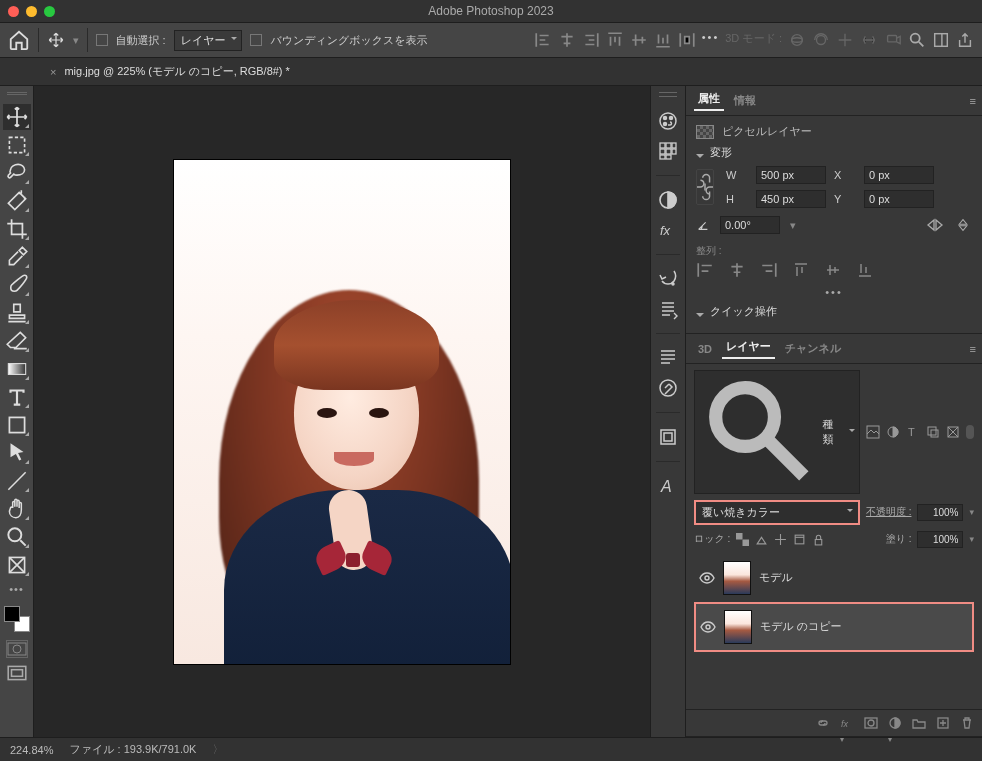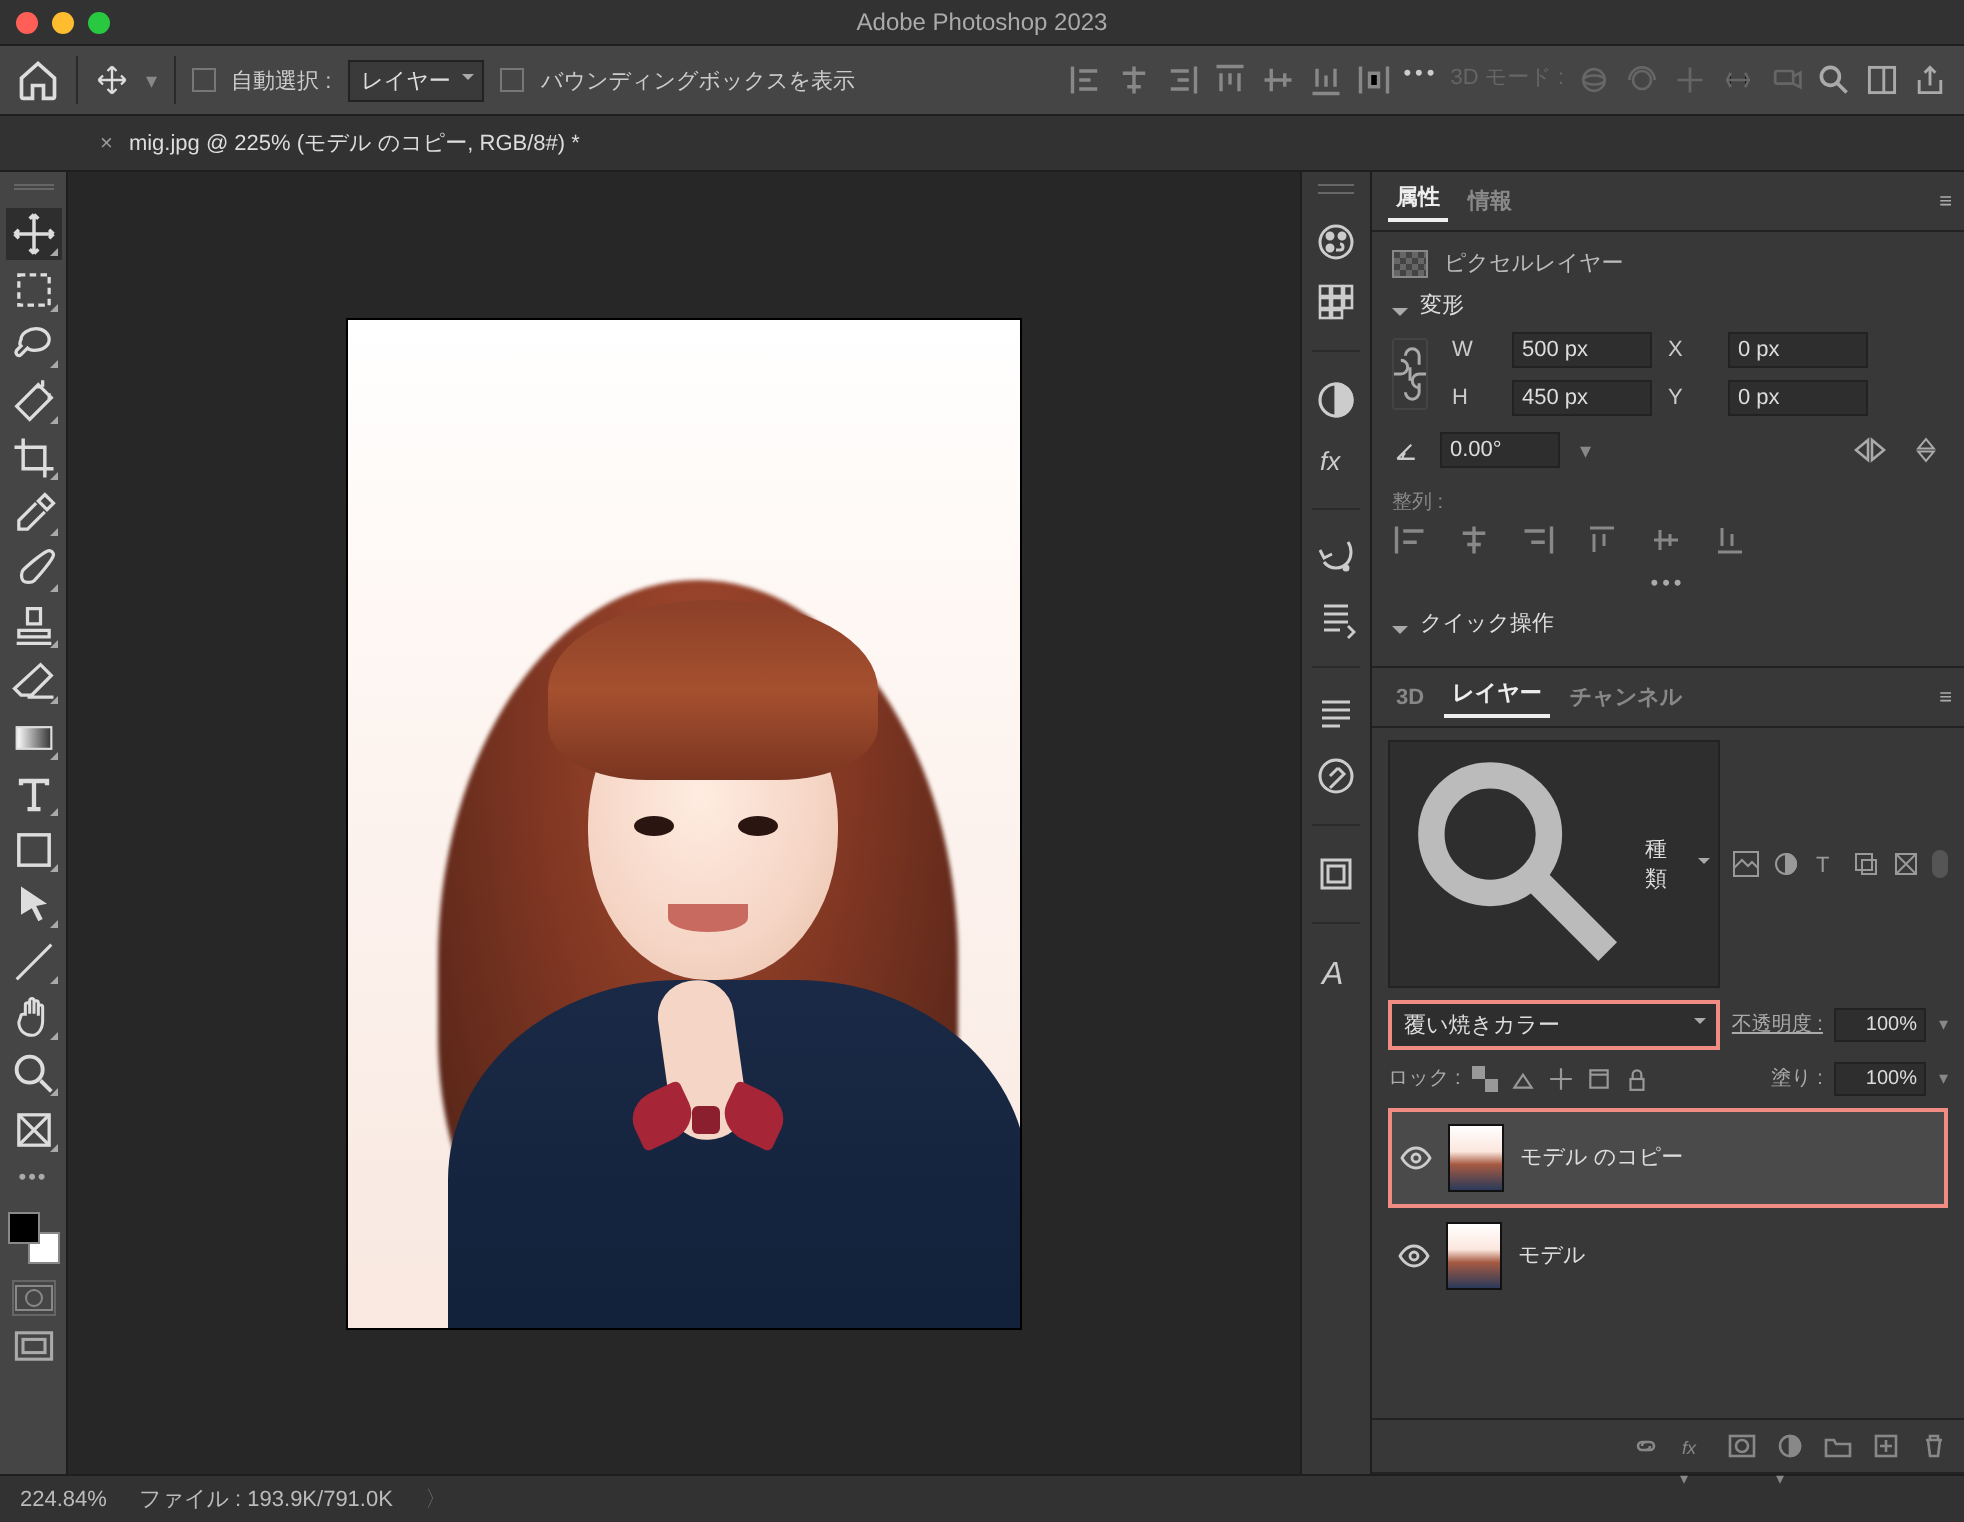--- a/index.html
+++ b/index.html
@@ -627,39 +627,39 @@
           <span class="lock-ic"><svg viewBox="0 0 12 12" stroke="currentColor" fill="none">
                 <rect x="3" y="6" width="6" height="5"></rect>
                 <path d="M4 6V4a2 2 0 014 0v2"></path>
               </svg></span>
           <span style="flex:1"></span>
           <span>塗り :</span>
           <div class="pct">100%</div>
           <span style="color:#888;font-size:9px">▾</span>
         </div>
 
+        <div class="layer-item">
+          <span class="eye">
+              <svg viewBox="0 0 16 12" stroke="currentColor" fill="none" stroke-width="1.4">
+                <path d="M1 6s2.5-5 7-5 7 5 7 5-2.5 5-7 5-7-5-7-5z"></path>
+                <circle cx="8" cy="6" r="2"></circle>
+              </svg>
+            </span>
+          <div class="thumb"></div>
+          <span class="layer-name">モデル</span>
+        </div>
         <div class="layer-item hl">
           <span class="eye">
               <svg viewBox="0 0 16 12" stroke="currentColor" fill="none" stroke-width="1.4">
                 <path d="M1 6s2.5-5 7-5 7 5 7 5-2.5 5-7 5-7-5-7-5z"></path>
                 <circle cx="8" cy="6" r="2"></circle>
               </svg>
             </span>
           <div class="thumb"></div>
           <span class="layer-name">モデル のコピー</span>
-        </div>
-        <div class="layer-item">
-          <span class="eye">
-              <svg viewBox="0 0 16 12" stroke="currentColor" fill="none" stroke-width="1.4">
-                <path d="M1 6s2.5-5 7-5 7 5 7 5-2.5 5-7 5-7-5-7-5z"></path>
-                <circle cx="8" cy="6" r="2"></circle>
-              </svg>
-            </span>
-          <div class="thumb"></div>
-          <span class="layer-name">モデル</span>
         </div>
       </div>
 
       <div class="layer-footer">
         <span class="lf-ic"><svg viewBox="0 0 14 14" stroke="currentColor" fill="none" stroke-width="1.3">
               <path d="M5 7a2 2 0 012-2h2a2 2 0 010 4H7"></path>
               <path d="M9 7a2 2 0 01-2 2H5a2 2 0 010-4h2"></path>
             </svg></span>
         <span class="lf-ic"><svg viewBox="0 0 14 14" fill="currentColor">
               <text x="1" y="11" font-size="9" font-style="italic">fx</text>

